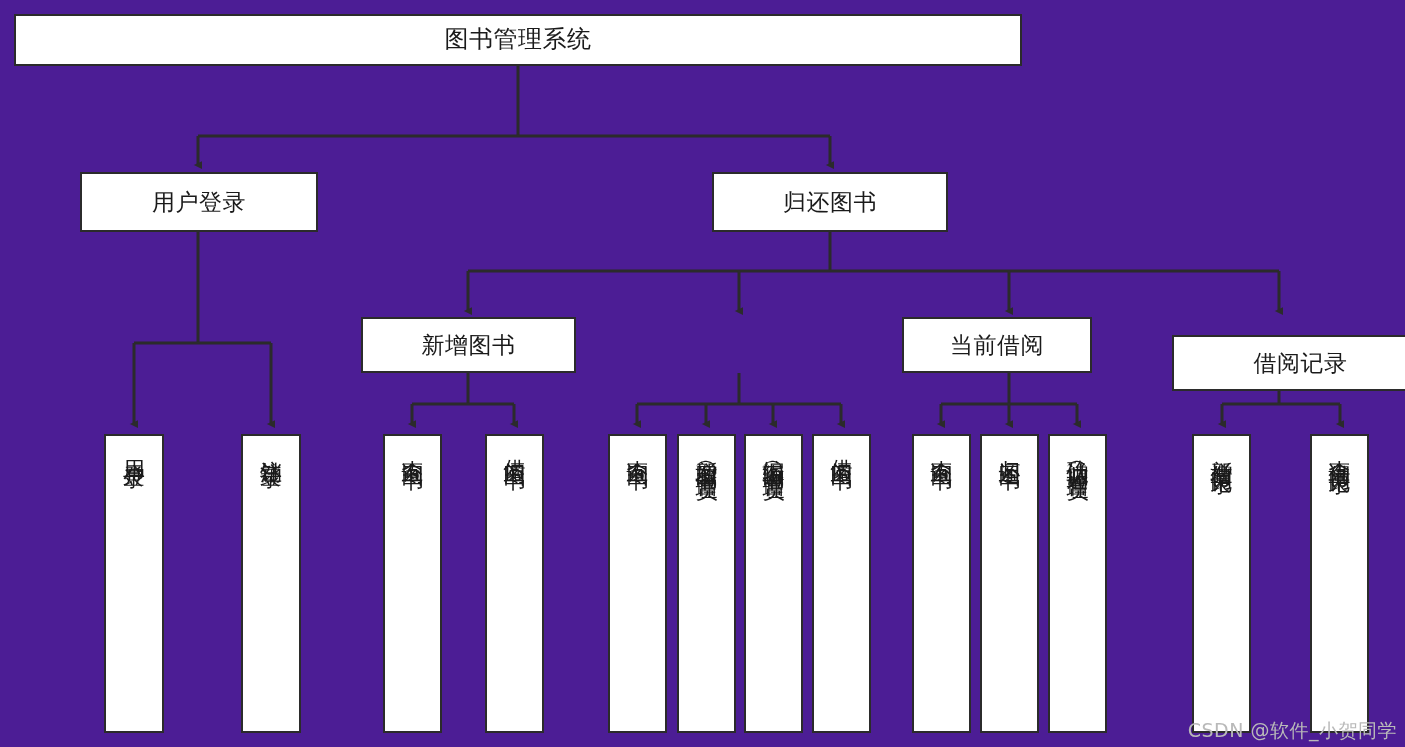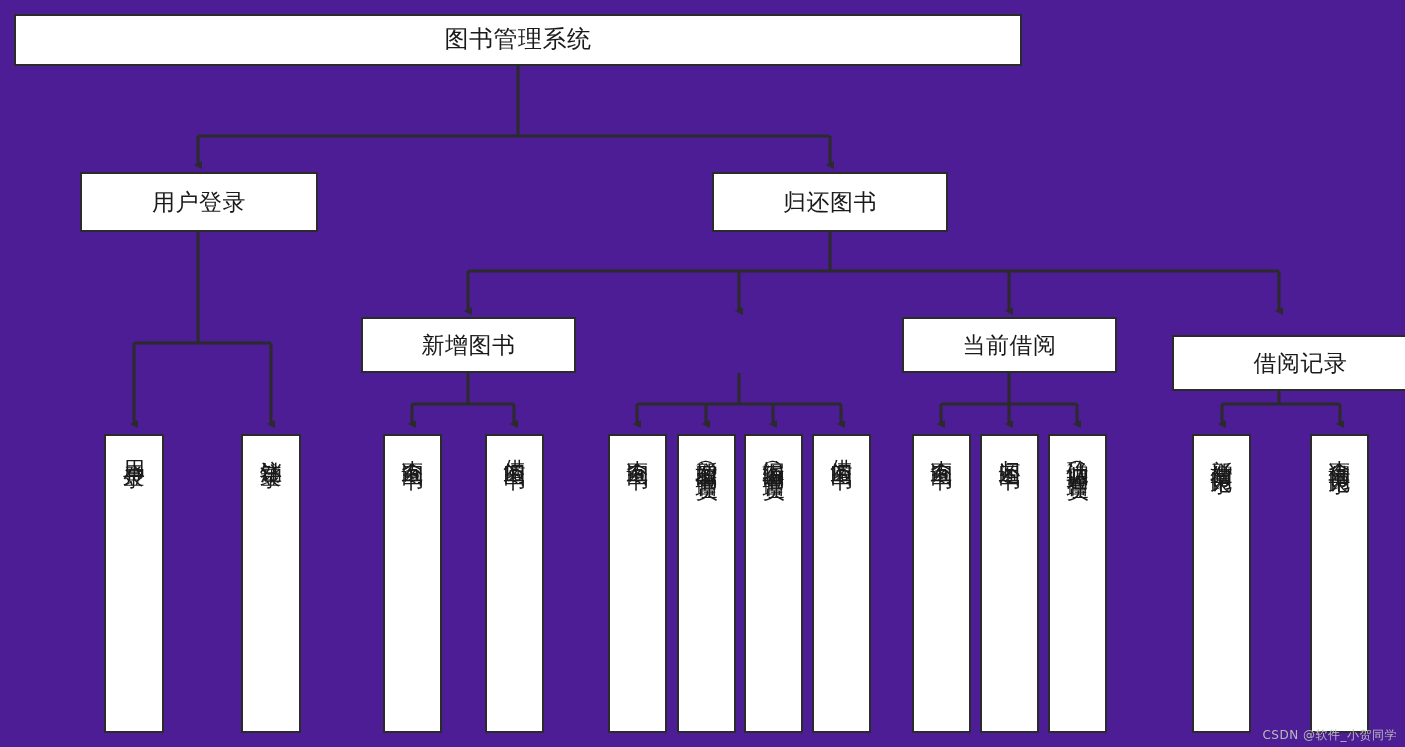--- a/index.html
+++ b/index.html
@@ -61,21 +61,21 @@
     font-size: 22px;
     letter-spacing: 3px;
     line-height: 1;
     white-space: nowrap;
   }
   
   #watermark {
     position: absolute;
     right: 8px;
     bottom: 3px;
-    font-size: 12px;
+    font-size: 19px;
     color: #b9b9b9;
     letter-spacing: 0.5px;
     z-index: 6;
     white-space: nowrap;
     pointer-events: none;
   }
 </style>
 </head>
 <body>
 
@@ -138,21 +138,21 @@
   <div class="node horiz" style="left:80px; top:172px; width:238px; height:60px;">
     <span class="node-label">用户登录</span>
   </div>
   <div class="node horiz" style="left:712px; top:172px; width:236px; height:60px;">
     <span class="node-label">归还图书</span>
   </div>
 
   <div class="node horiz" style="left:361px; top:317px; width:215px; height:56px;">
     <span class="node-label">新增图书</span>
   </div>
-  <div class="node horiz" style="left:902px; top:317px; width:215px; height:56px;">
+  <div class="node horiz" style="left:902px; top:317px; width:190px; height:56px;">
     <span class="node-label">当前借阅</span>
   </div>
   <div class="node horiz" style="left:1172px; top:335px; width:257px; height:56px;">
     <span class="node-label">借阅记录</span>
   </div>
 
   <div class="node vert" style="left:104px; top:434px; width:60px; height:299px;">
     <span class="node-label">用户登录</span>
   </div>
   <div class="node vert" style="left:241px; top:434px; width:60px; height:299px;">

